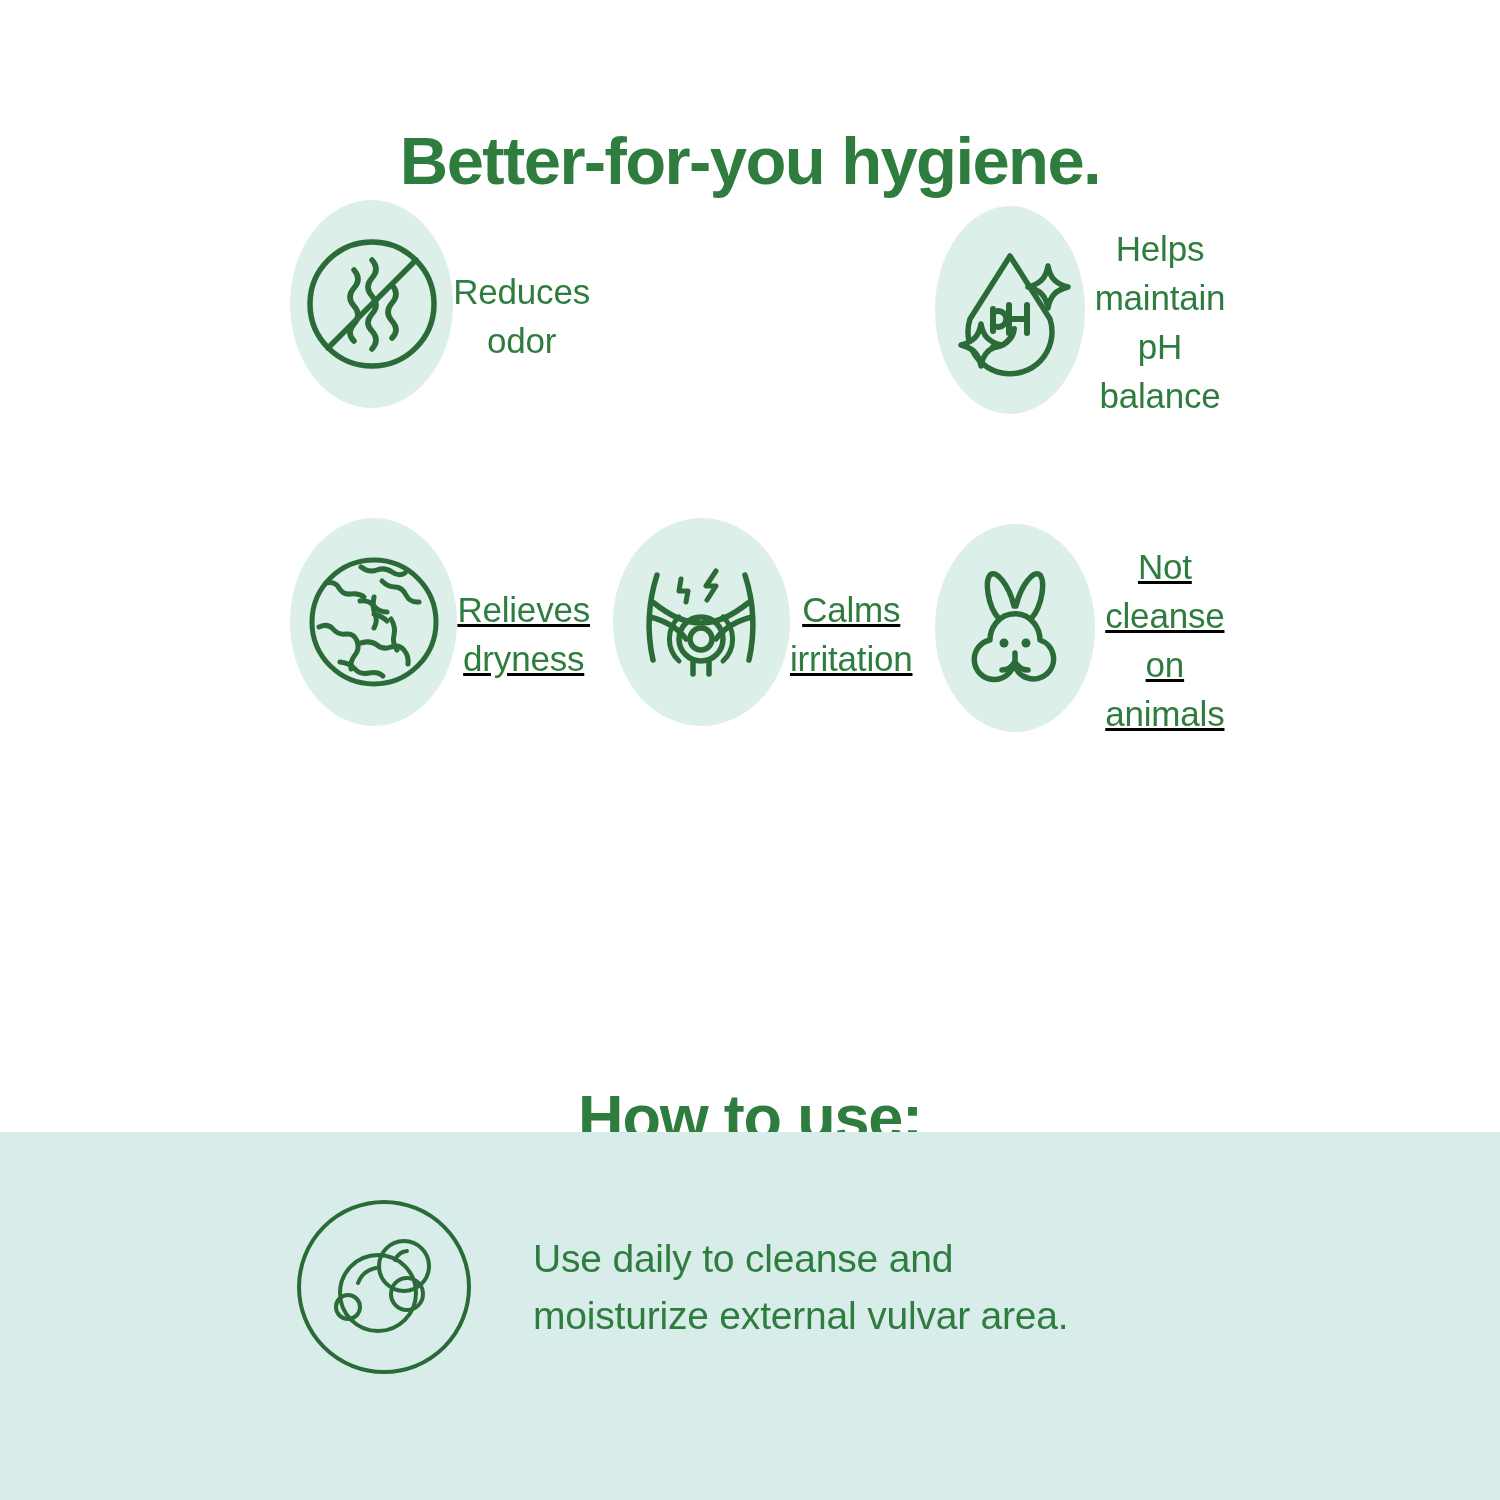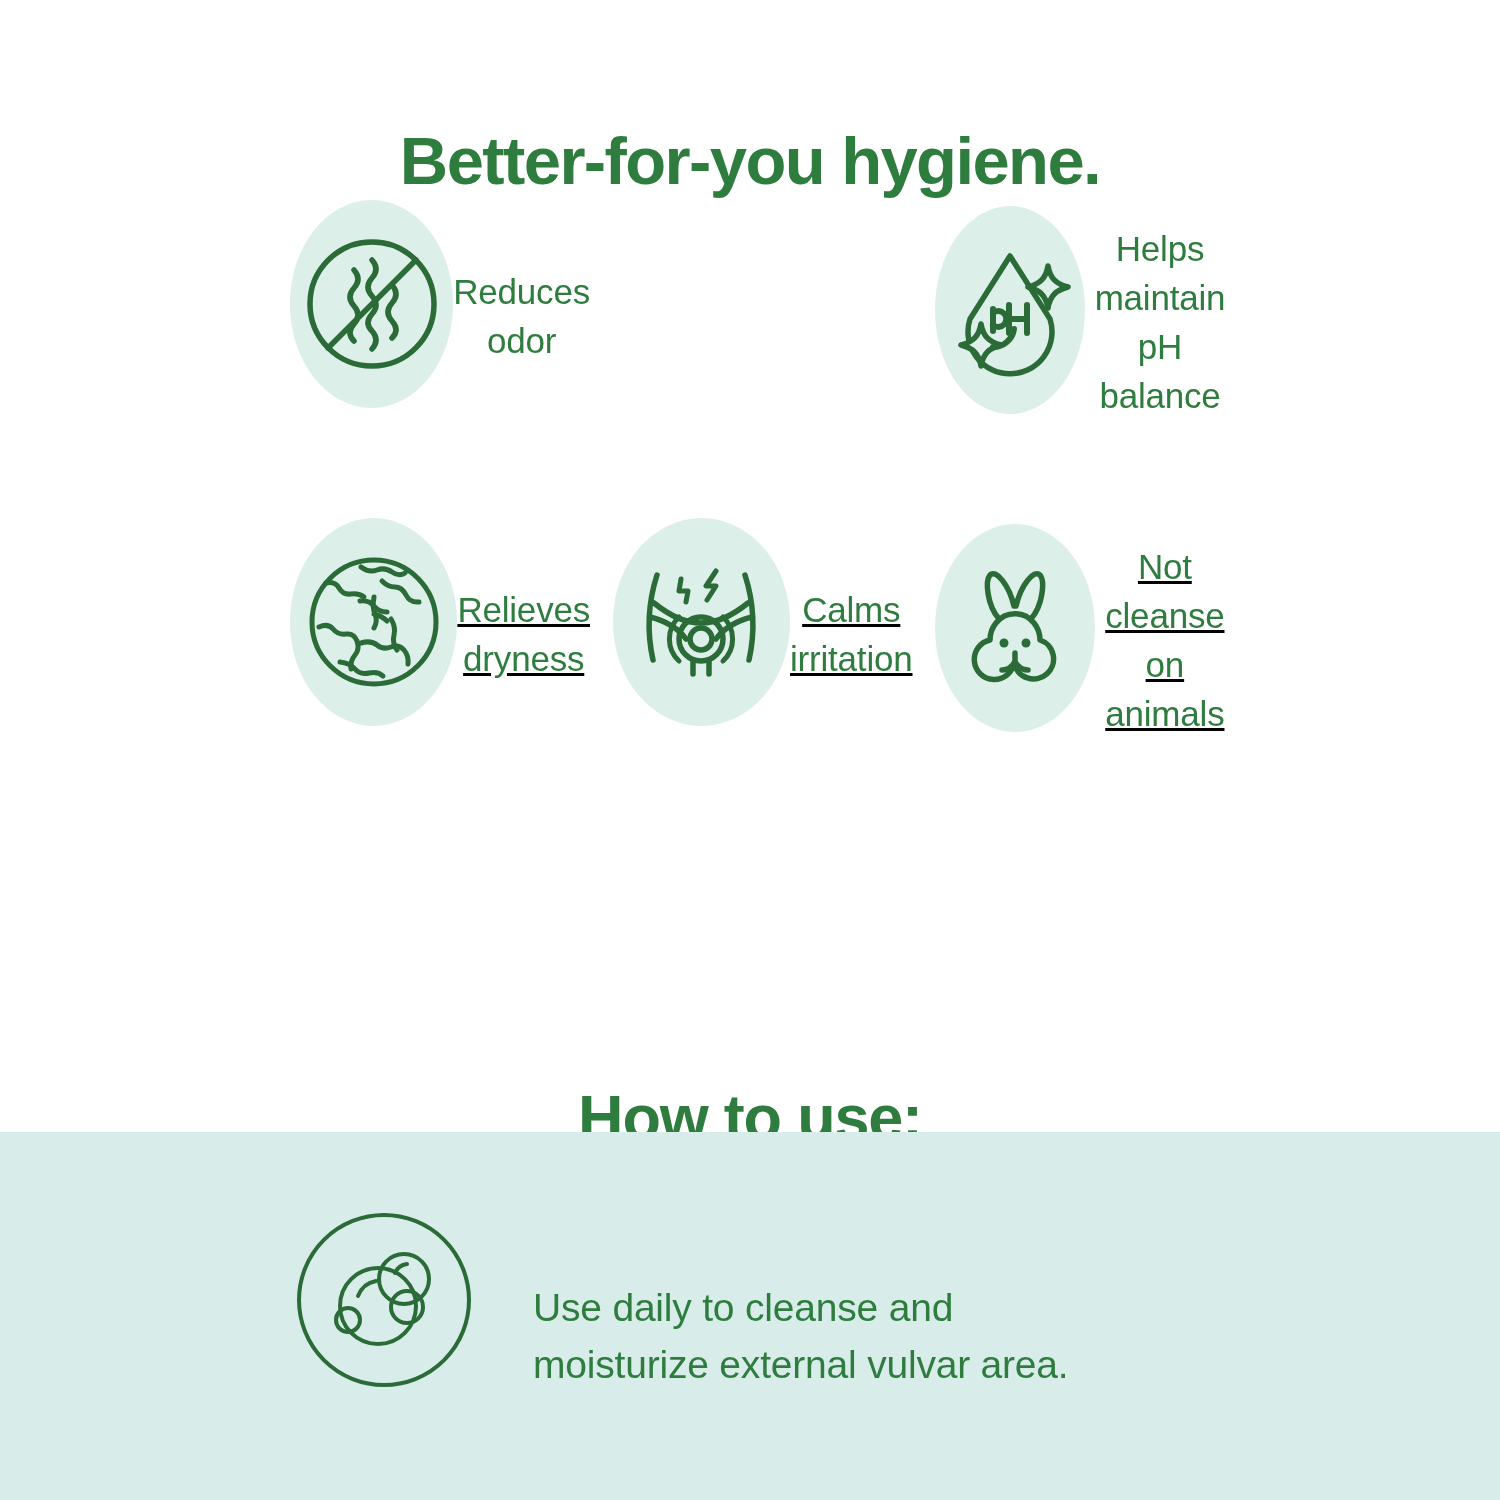--- a/index.html
+++ b/index.html
@@ -93,23 +93,23 @@
     position: absolute;
     left: 0;
     top: 1132px;
     width: 1500px;
     height: 368px;
     background: #d8ece9;
   }
   #how-to-use-content {
     position: absolute;
     left: 291px;
-    top: 75px;
-    display: flex;
-    align-items: flex-end;
+    top: 62px;
+    display: flex;
+    align-items: center;
   }
   #usage-icon-ring {
     width: 186px;
     height: 186px;
     flex: 0 0 186px;
   }
   #usage-text {
     margin-left: 56px;
     color: #2e7d3f;
     font-size: 39px;

